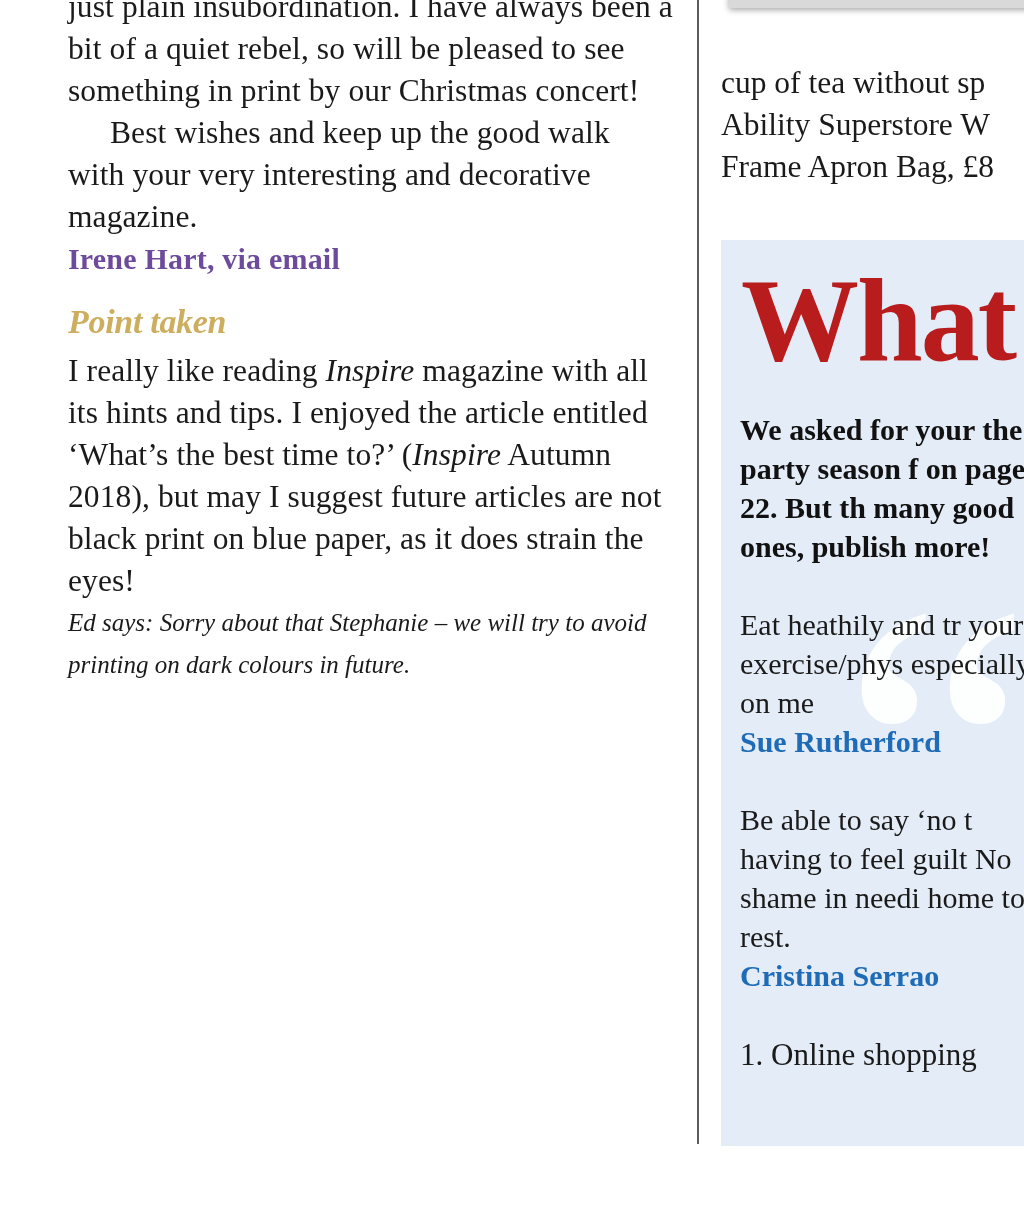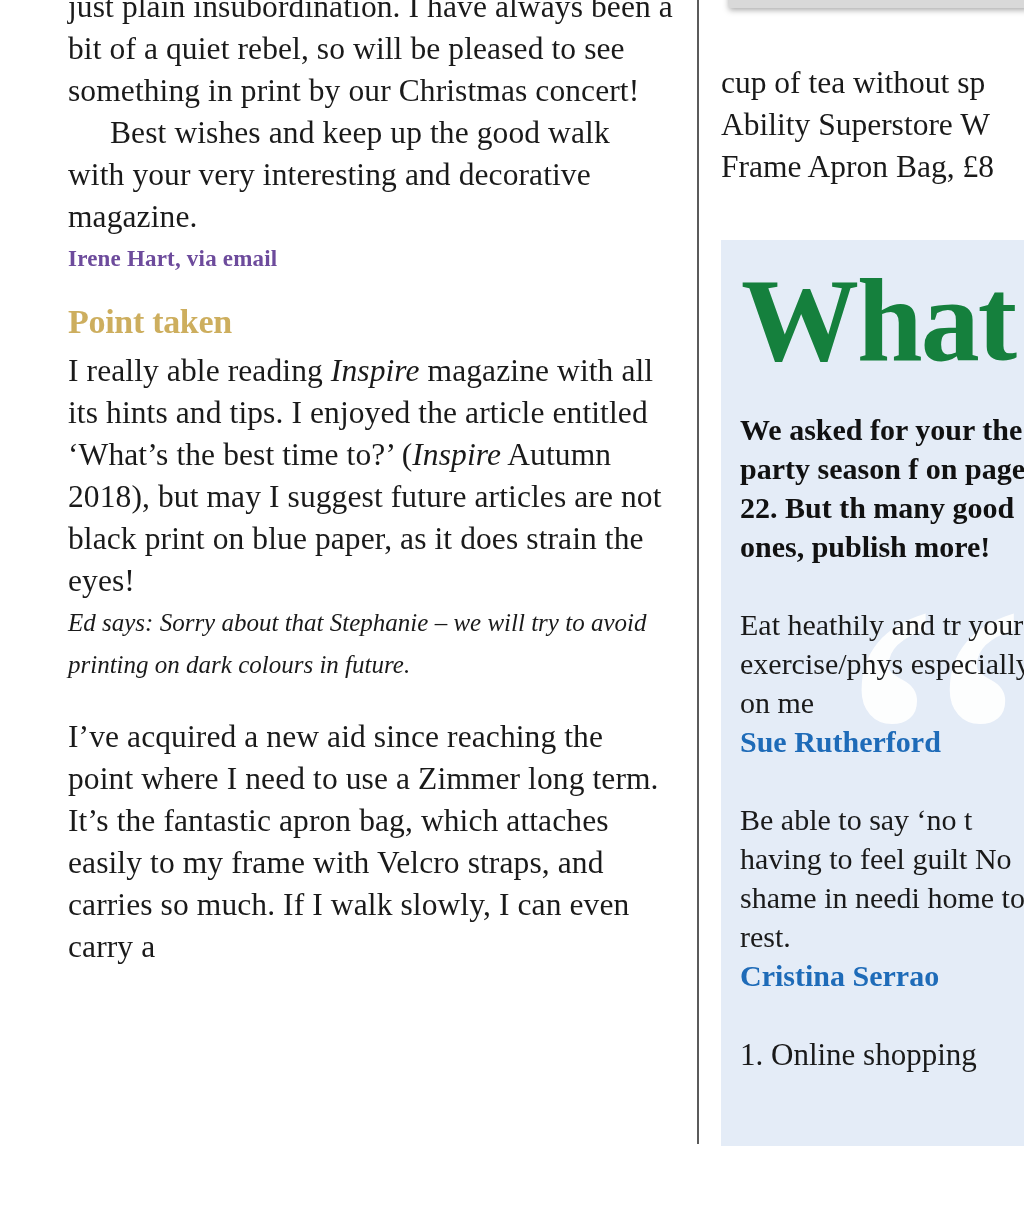--- a/index.html
+++ b/index.html
@@ -41,34 +41,35 @@
     color: #1a1a1a;
     font-family: "Liberation Serif", serif;
     letter-spacing: 0.1px;
   }
 
   .indent-first {
     text-indent: 42px;
   }
 
   .byline {
-    font-size: 23px;
+    font-size: 30px;
     line-height: 42px;
     font-weight: bold;
     color: #6d4b9c;
     letter-spacing: 0.2px;
   }
 
   .section-head {
     font-size: 34px;
     line-height: 40px;
     font-weight: bold;
     color: #cdae5e;
     font-family: "Liberation Serif", serif;
     letter-spacing: -0.3px;
+    font-style: italic;
   }
 
   .edsays {
     font-size: 25px;
     line-height: 42px;
     font-style: italic;
     color: #1a1a1a;
   }
 
   .sp-22 { height: 22px; }
@@ -137,21 +138,21 @@
     pointer-events: none;
   }
 
   .what-title {
     position: absolute;
     left: 20px;
     top: 22px;
     font-size: 118px;
     line-height: 118px;
     font-weight: bold;
-    color: #15803d;
+    color: #b91c1c;
     font-family: "Liberation Serif", serif;
     letter-spacing: -2px;
     white-space: nowrap;
   }
 
   .blue-inner {
     position: absolute;
     left: 19px;
     top: 170px;
     width: 320px;
@@ -203,31 +204,30 @@
     <p class="body-text indent-first">Best wishes and keep up the good walk with your very interesting and decorative magazine.</p>
 
     <p class="byline">Irene Hart, via email</p>
 
     <div class="sp-22"></div>
 
     <h2 class="section-head">Point taken</h2>
 
     <div class="sp-8"></div>
 
-    <p class="body-text"><span>I really able reading </span><em>Inspire</em><span> magazine with all its hints and tips. I enjoyed the article entitled ‘What’s the best time to?’ (</span><em>Inspire</em><span> Autumn 2018), but may I suggest future articles are not black print on blue paper, as it does strain the eyes!</span></p>
+    <p class="body-text"><span>I really like reading </span><em>Inspire</em><span> magazine with all its hints and tips. I enjoyed the article entitled ‘What’s the best time to?’ (</span><em>Inspire</em><span> Autumn 2018), but may I suggest future articles are not black print on blue paper, as it does strain the eyes!</span></p>
 
 
     <p class="edsays">Ed says: Sorry about that Stephanie – we will try to avoid printing on dark colours in future.</p>
 
     <div class="sp-22"></div>
 
 
     <div class="sp-8"></div>
 
-    <p class="body-text">I’ve acquired a new aid since reaching the point where I need to use a Zimmer long term. It’s the fantastic apron bag, which attaches easily to my frame with Velcro straps, and carries so much. If I walk slowly, I can even carry a</p>
   </div>
 
   <div class="vrule"></div>
 
   <div class="col-right">
 
     <div class="photo-corner"></div>
 
     <div class="right-text">
       <div>cup of tea without sp</div>

